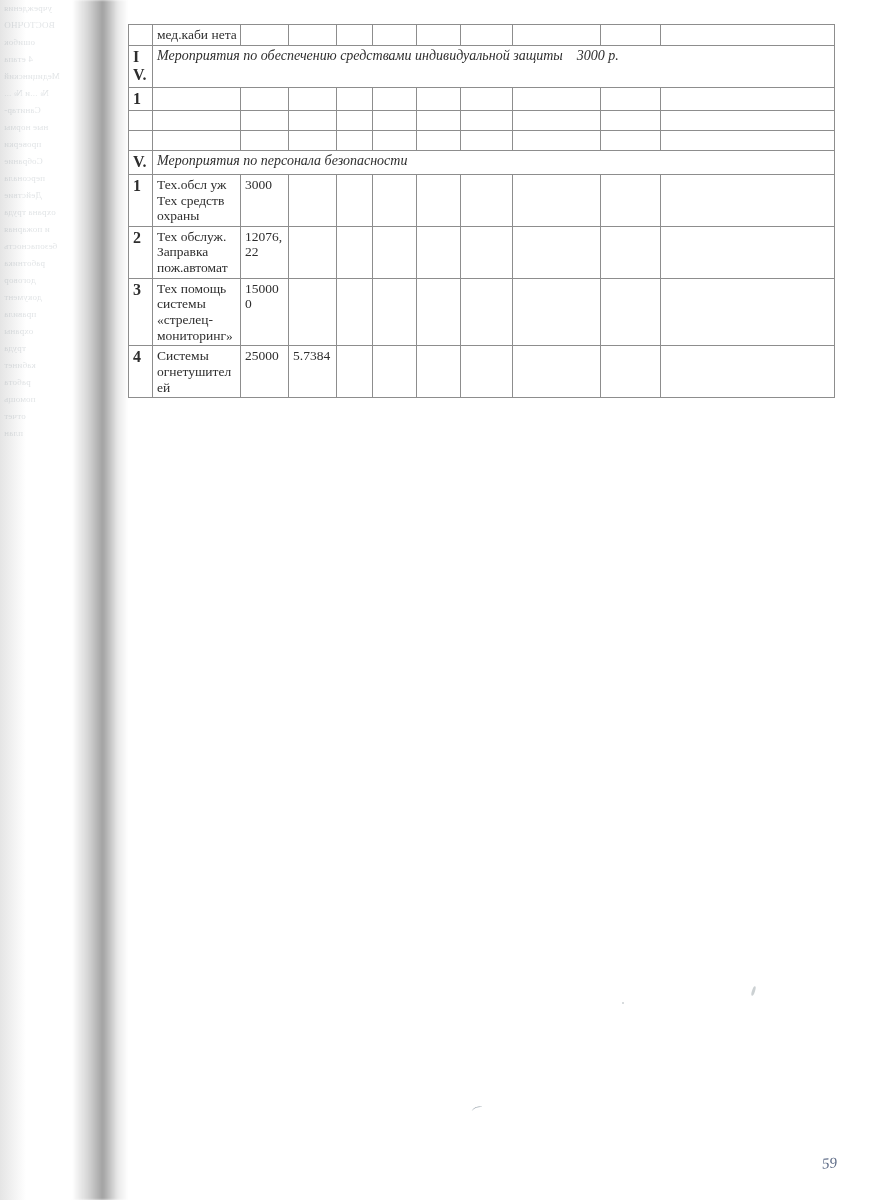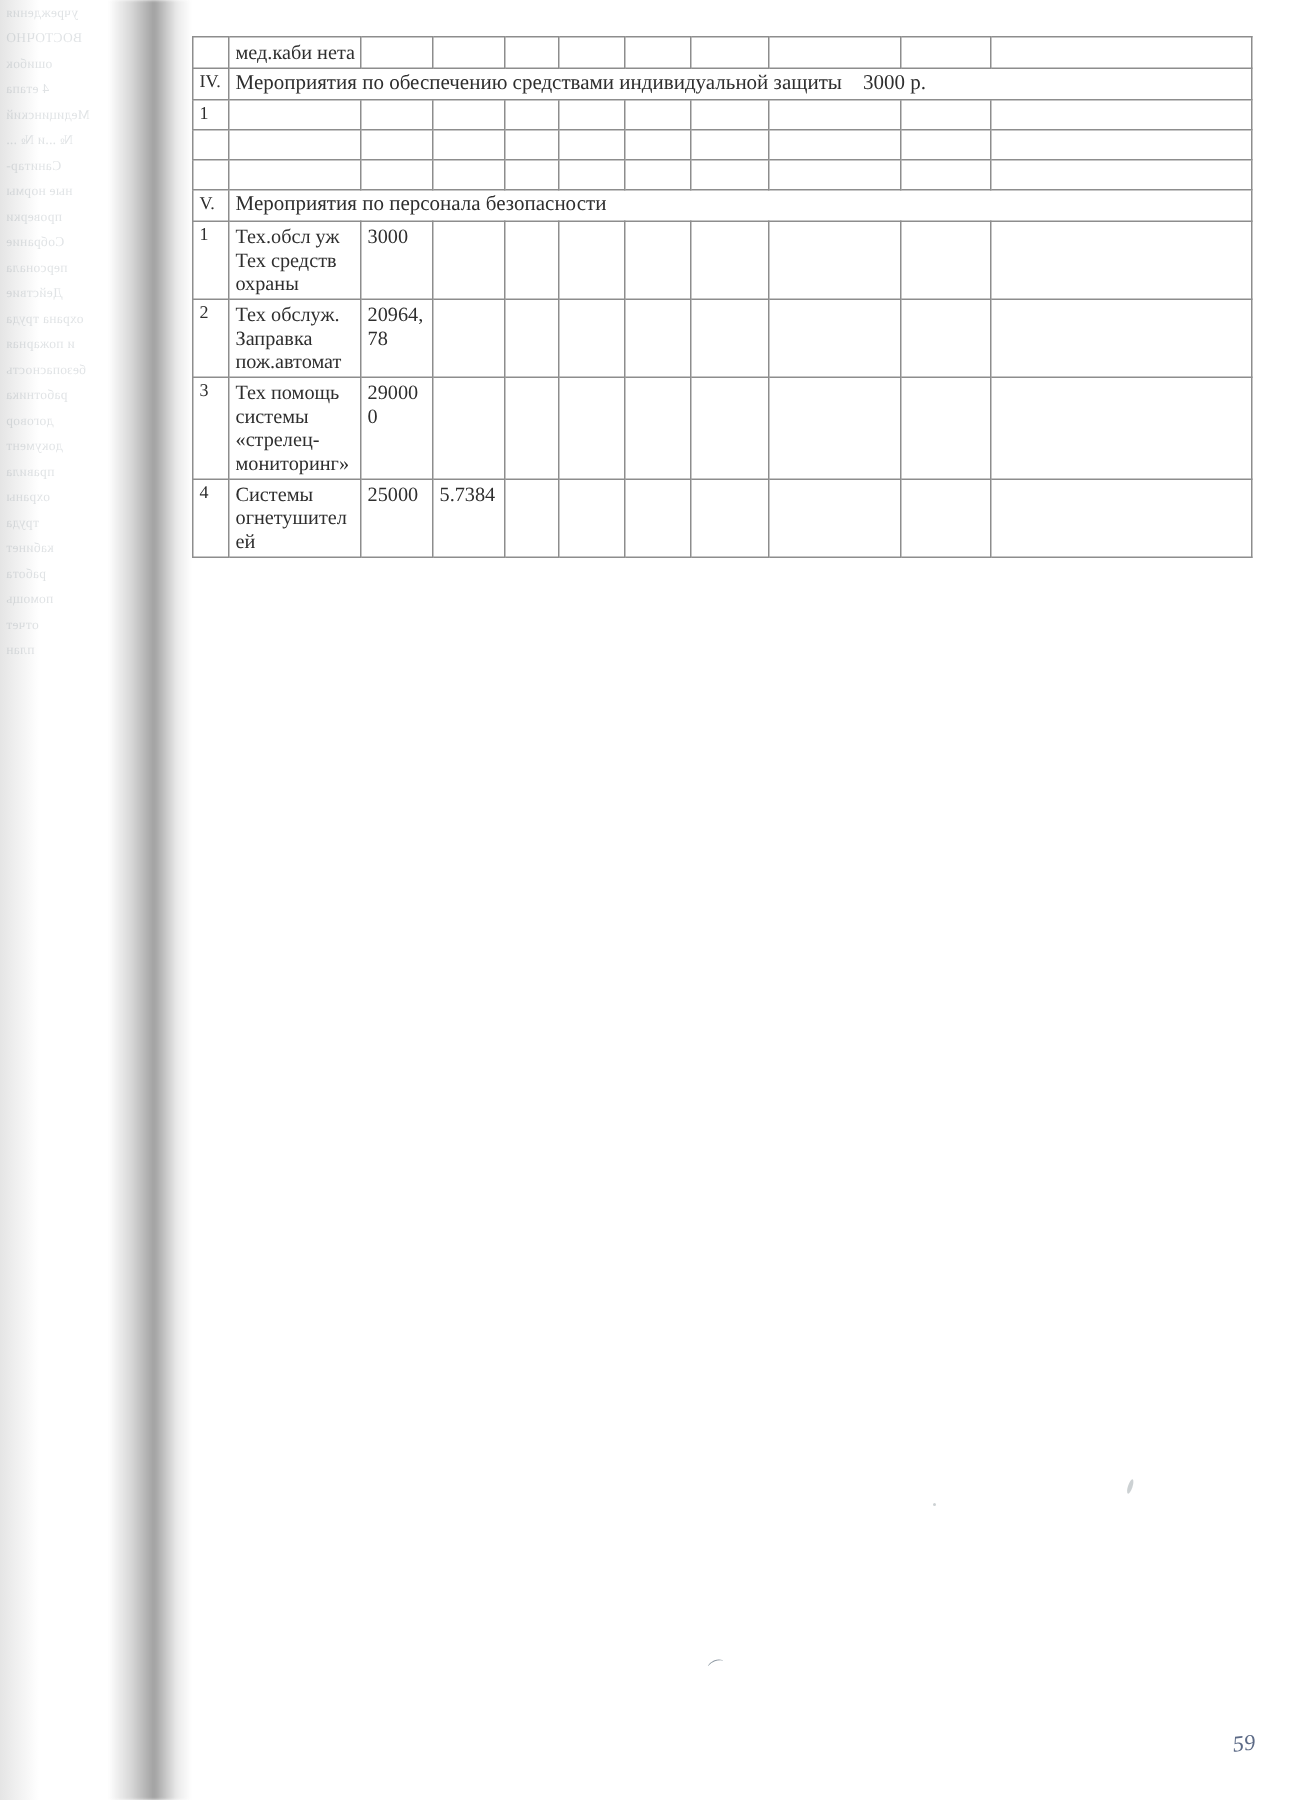--- a/index.html
+++ b/index.html
@@ -97,22 +97,22 @@
   col.c-d      { width: 36px; }
   col.c-e      { width: 44px; }
   col.c-f      { width: 44px; }
   col.c-g      { width: 52px; }
   col.c-h      { width: 88px; }
   col.c-i      { width: 60px; }
   col.c-j      { width: 174px; }
 
   .faded     { color: #9aa3a8; }
   .veryfaded { color: #b6bcc0; }
-  .num       { color: #a8aeb2; font-size: 12px; }
-  .section   { font-size: 14px; color: #3a3a3a; }
+  .num       { color: #a8aeb2; font-size: 16px; font-weight: bold; }
+  .section   { font-size: 14px; color: #3a3a3a; font-style: italic; }
   .tall-1 { height: 40px; }
   .tall-2 { height: 20px; }
 
   .row-h-narrow td { height: 15px; }
 
   
   .page-number {
     position: absolute;
     right: 36px;
     bottom: 28px;
@@ -270,35 +270,35 @@
           <td></td>
           <td></td>
           <td></td>
           <td></td>
           <td></td>
         </tr>
 
         <tr>
           <td class="num faded">2</td>
           <td class="tall-1 faded">Тех обслуж. Заправка пож.автомат</td>
-          <td>20964,78</td>
+          <td>12076,22</td>
           <td></td>
           <td></td>
           <td></td>
           <td></td>
           <td></td>
           <td></td>
           <td></td>
           <td></td>
         </tr>
 
         <tr>
           <td class="num faded">3</td>
           <td class="tall-1 faded">Тех помощь системы «стрелец-мониторинг»</td>
-          <td>290000</td>
+          <td>150000</td>
           <td></td>
           <td></td>
           <td></td>
           <td></td>
           <td></td>
           <td></td>
           <td></td>
           <td></td>
         </tr>
 

